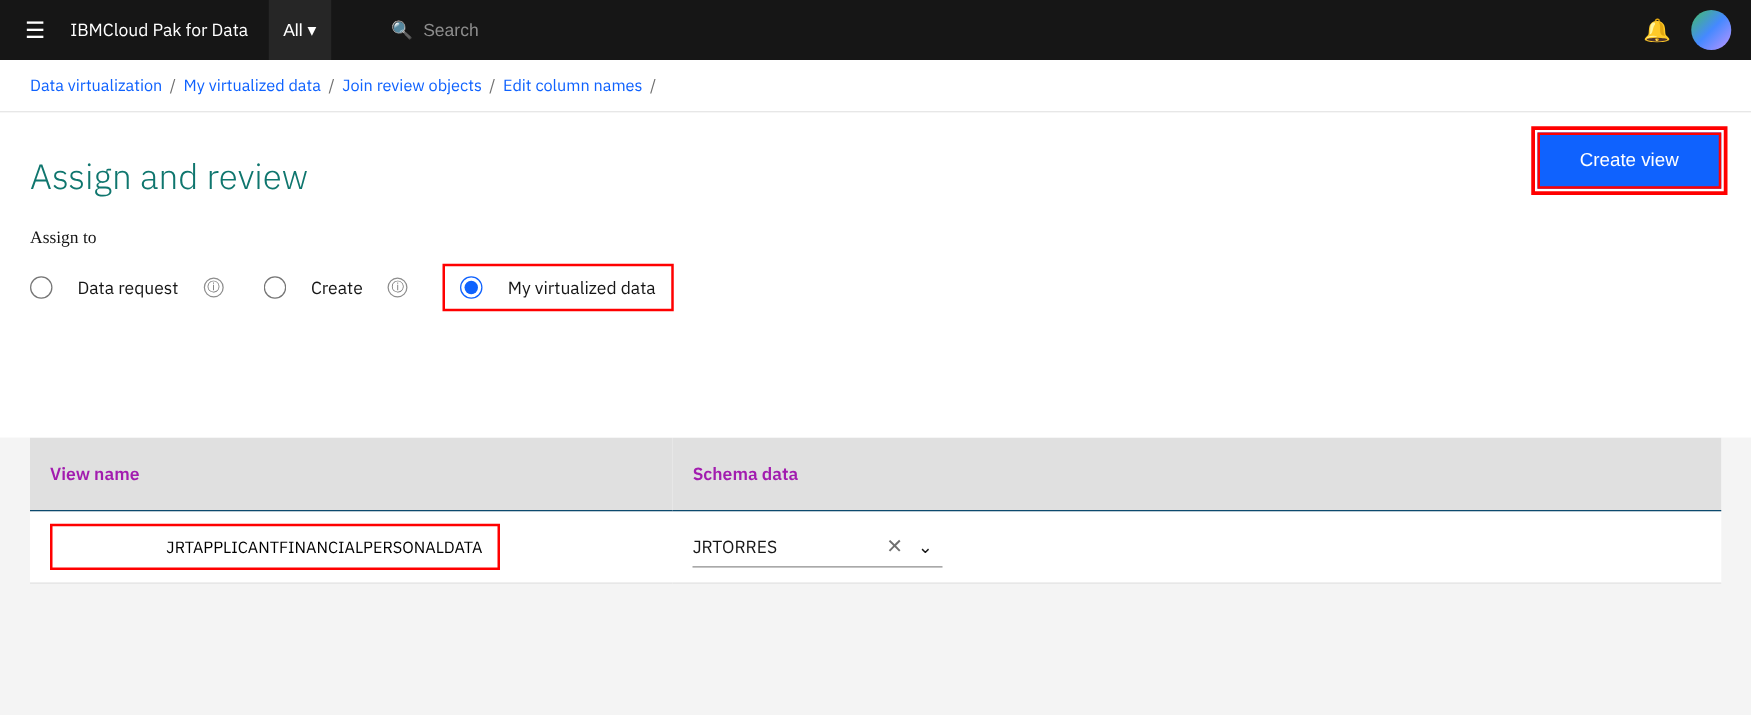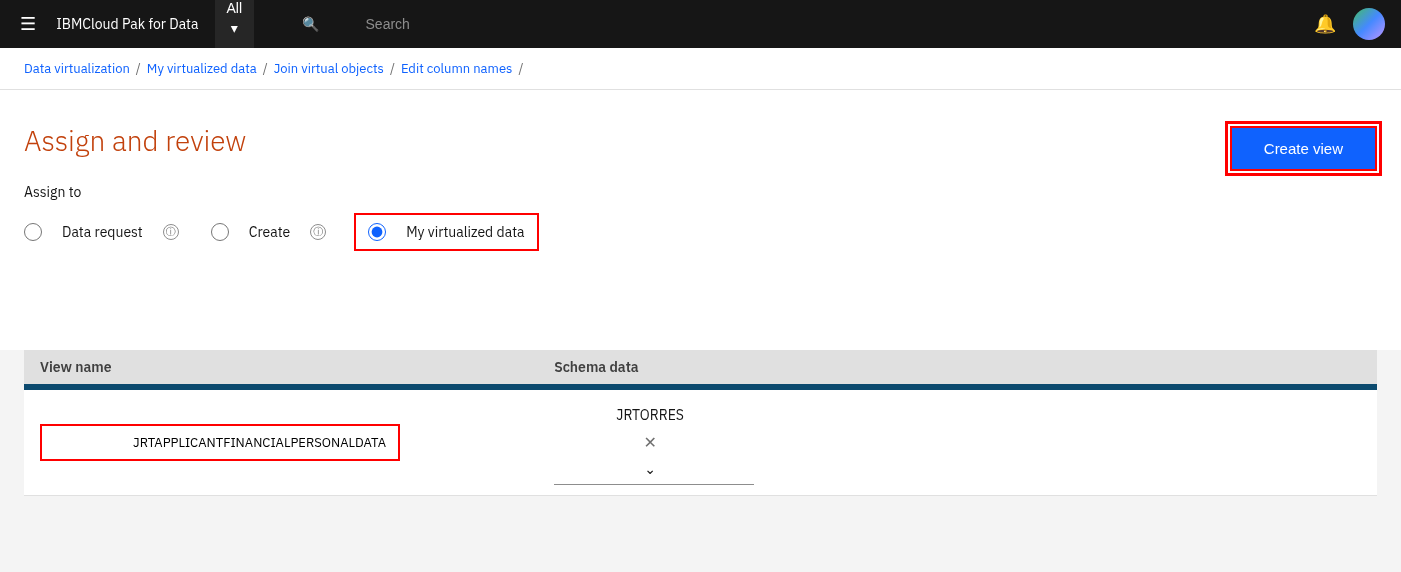--- a/index.html
+++ b/index.html
@@ -44,41 +44,39 @@
       max-width: 400px;
       margin-left: 32px;
     }
     .topnav-search input {
       background: transparent;
       border: none;
       color: #fff;
       font-size: 14px;
       outline: none;
       width: 100%;
-      margin-left: 38px;
     }
     .topnav-search input::placeholder { color: #8d8d8d; }
     .topnav-right {
       margin-left: auto;
       display: flex;
       align-items: center;
       gap: 8px;
     }
     .topnav-dropdown {
       display: flex;
       align-items: center;
       gap: 4px;
       background: #262626;
       border: none;
       color: #fff;
       padding: 0 12px;
       height: 48px;
       cursor: pointer;
       font-size: 14px;
-      flex-direction: column;
     }
     .topnav-bell {
       color: #fff;
       background: none;
       border: none;
       cursor: pointer;
       padding: 8px;
       font-size: 18px;
     }
     .topnav-avatar {
@@ -108,41 +106,42 @@
     
     .main-content {
       background: #fff;
       padding: 32px 24px 24px 24px;
       min-height: 260px;
       position: relative;
     }
     .page-title {
       font-size: 28px;
       font-weight: 300;
-      color: #c2410c;
+      color: #0f766e;
       margin-bottom: 24px;
     }
     .create-view-btn {
       position: absolute;
-      top: 36px;
+      top: 16px;
       right: 24px;
       background: #0f62fe;
       color: #fff;
       border: 2px solid #ff0000;
       padding: 12px 32px;
       font-size: 15px;
       cursor: pointer;
       outline: 3px solid #ff0000;
       outline-offset: 2px;
     }
 
     .assign-label {
       font-size: 14px;
       color: #161616;
       margin-bottom: 16px;
+      font-family: Liberation Serif, serif;
     }
 
     .radio-group {
       display: flex;
       align-items: center;
       gap: 32px;
       margin-bottom: 24px;
     }
     .radio-item {
       display: flex;
@@ -182,26 +181,26 @@
     }
     .data-table {
       width: 100%;
       border-collapse: collapse;
       background: #fff;
     }
     .data-table thead tr {
       background: #e0e0e0;
     }
     .data-table th {
-      padding: 8px 16px;
+      padding: 20px 16px;
       text-align: left;
       font-weight: 600;
       font-size: 14px;
-      color: #404040;
-      border-bottom: 6px solid #0c4a6e;
+      color: #a21caf;
+      border-bottom: 1px solid #0c4a6e;
     }
     .data-table td {
       padding: 10px 16px;
       border-bottom: 1px solid #e0e0e0;
       font-size: 14px;
     }
     .view-name-cell {
       width: 38%;
     }
     .view-name-input {
@@ -219,21 +218,20 @@
     }
     .schema-dropdown {
       display: inline-flex;
       align-items: center;
       gap: 8px;
       border-bottom: 1px solid #8d8d8d;
       padding: 6px 8px 6px 0;
       min-width: 200px;
       font-size: 14px;
       cursor: pointer;
-      flex-direction: column;
     }
     .schema-dropdown-value {
       flex: 1;
     }
     .schema-clear {
       color: #6f6f6f;
       cursor: pointer;
       font-size: 16px;
       padding: 0 4px;
     }
@@ -263,21 +261,21 @@
     <button class="topnav-bell">🔔</button>
     <div class="topnav-avatar"></div>
   </div>
 </nav>
 
 <div class="breadcrumb">
   <a href="#">Data virtualization</a>
   <span class="breadcrumb-sep">/</span>
   <a href="#">My virtualized data</a>
   <span class="breadcrumb-sep">/</span>
-  <a href="#">Join virtual objects</a>
+  <a href="#">Join review objects</a>
   <span class="breadcrumb-sep">/</span>
   <a href="#">Edit column names</a>
   <span class="breadcrumb-sep">/</span>
 </div>
 
 <div class="main-content">
   <h1 class="page-title">Assign and review</h1>
 
   <button class="create-view-btn">Create view</button>
 

